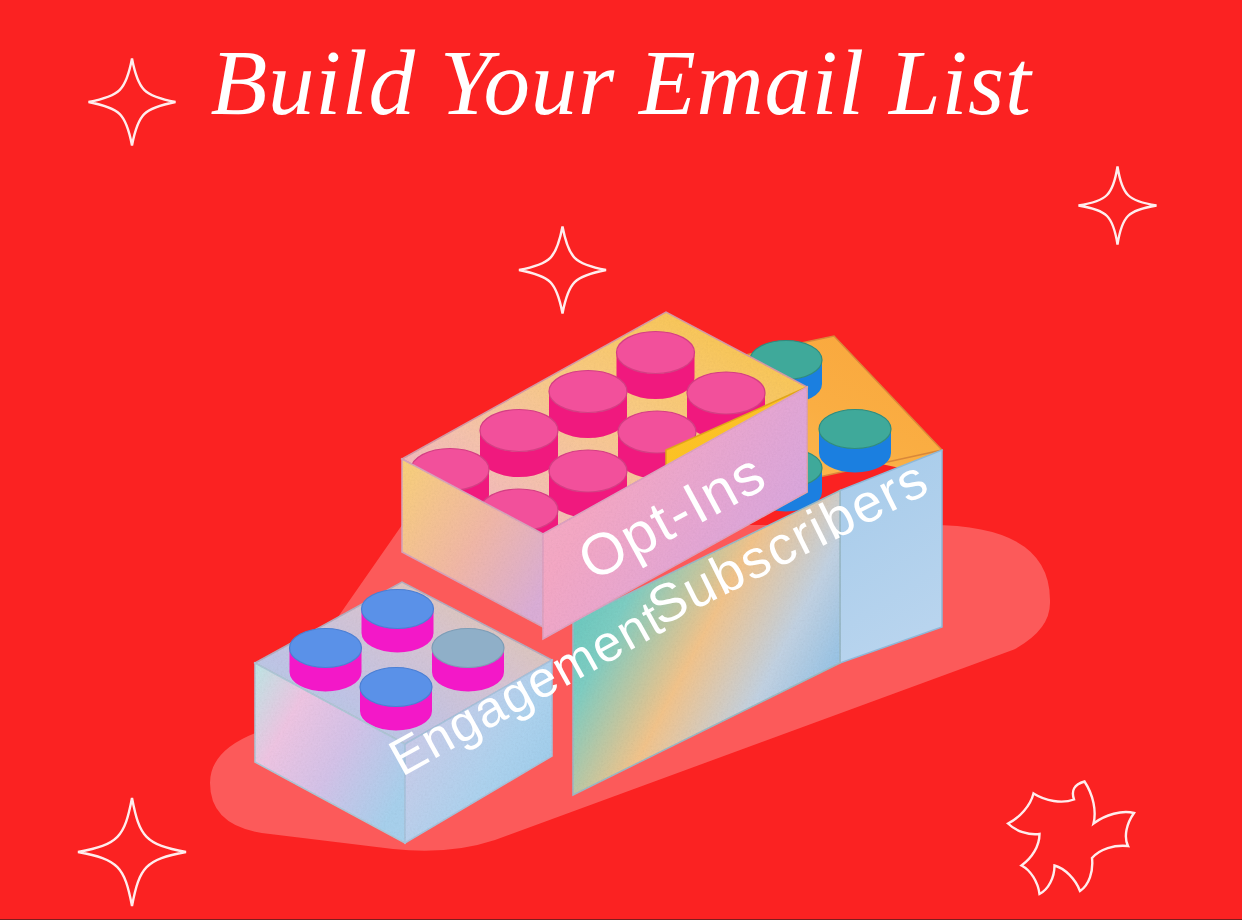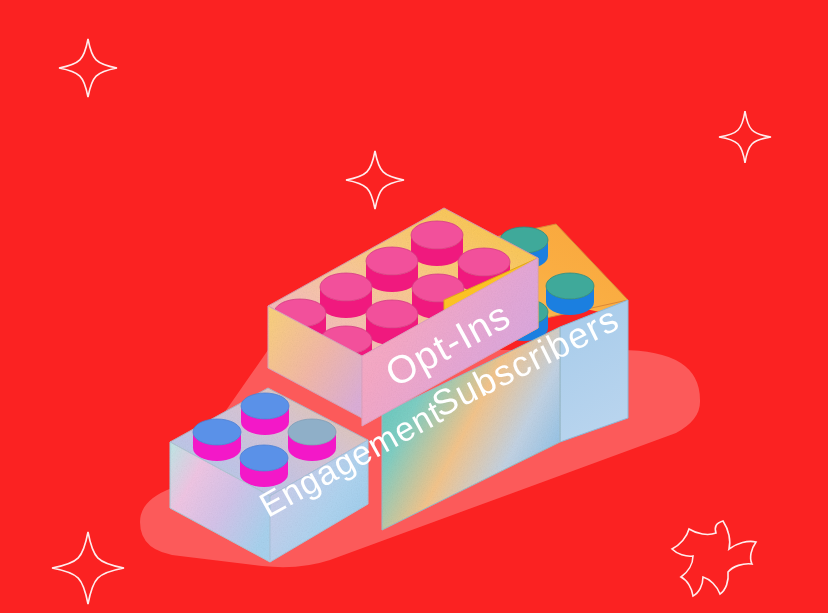--- a/index.html
+++ b/index.html
@@ -287,14 +287,15 @@
                C 703 585 699 593 693 596
                C 692 588 687 580 681 577
                C 688 572 693 564 693 556
                C 686 557 677 554 672 549
                C 680 545 687 537 689 529
                C 697 534 708 536 716 533
                C 714 527 716 523 723 521 Z"></path>
     </g>
   </svg>
 
+  <div id="title" style="color: rgb(255, 255, 255);">Build Your Email List</div>
 
 </div>
 
 </body></html>

